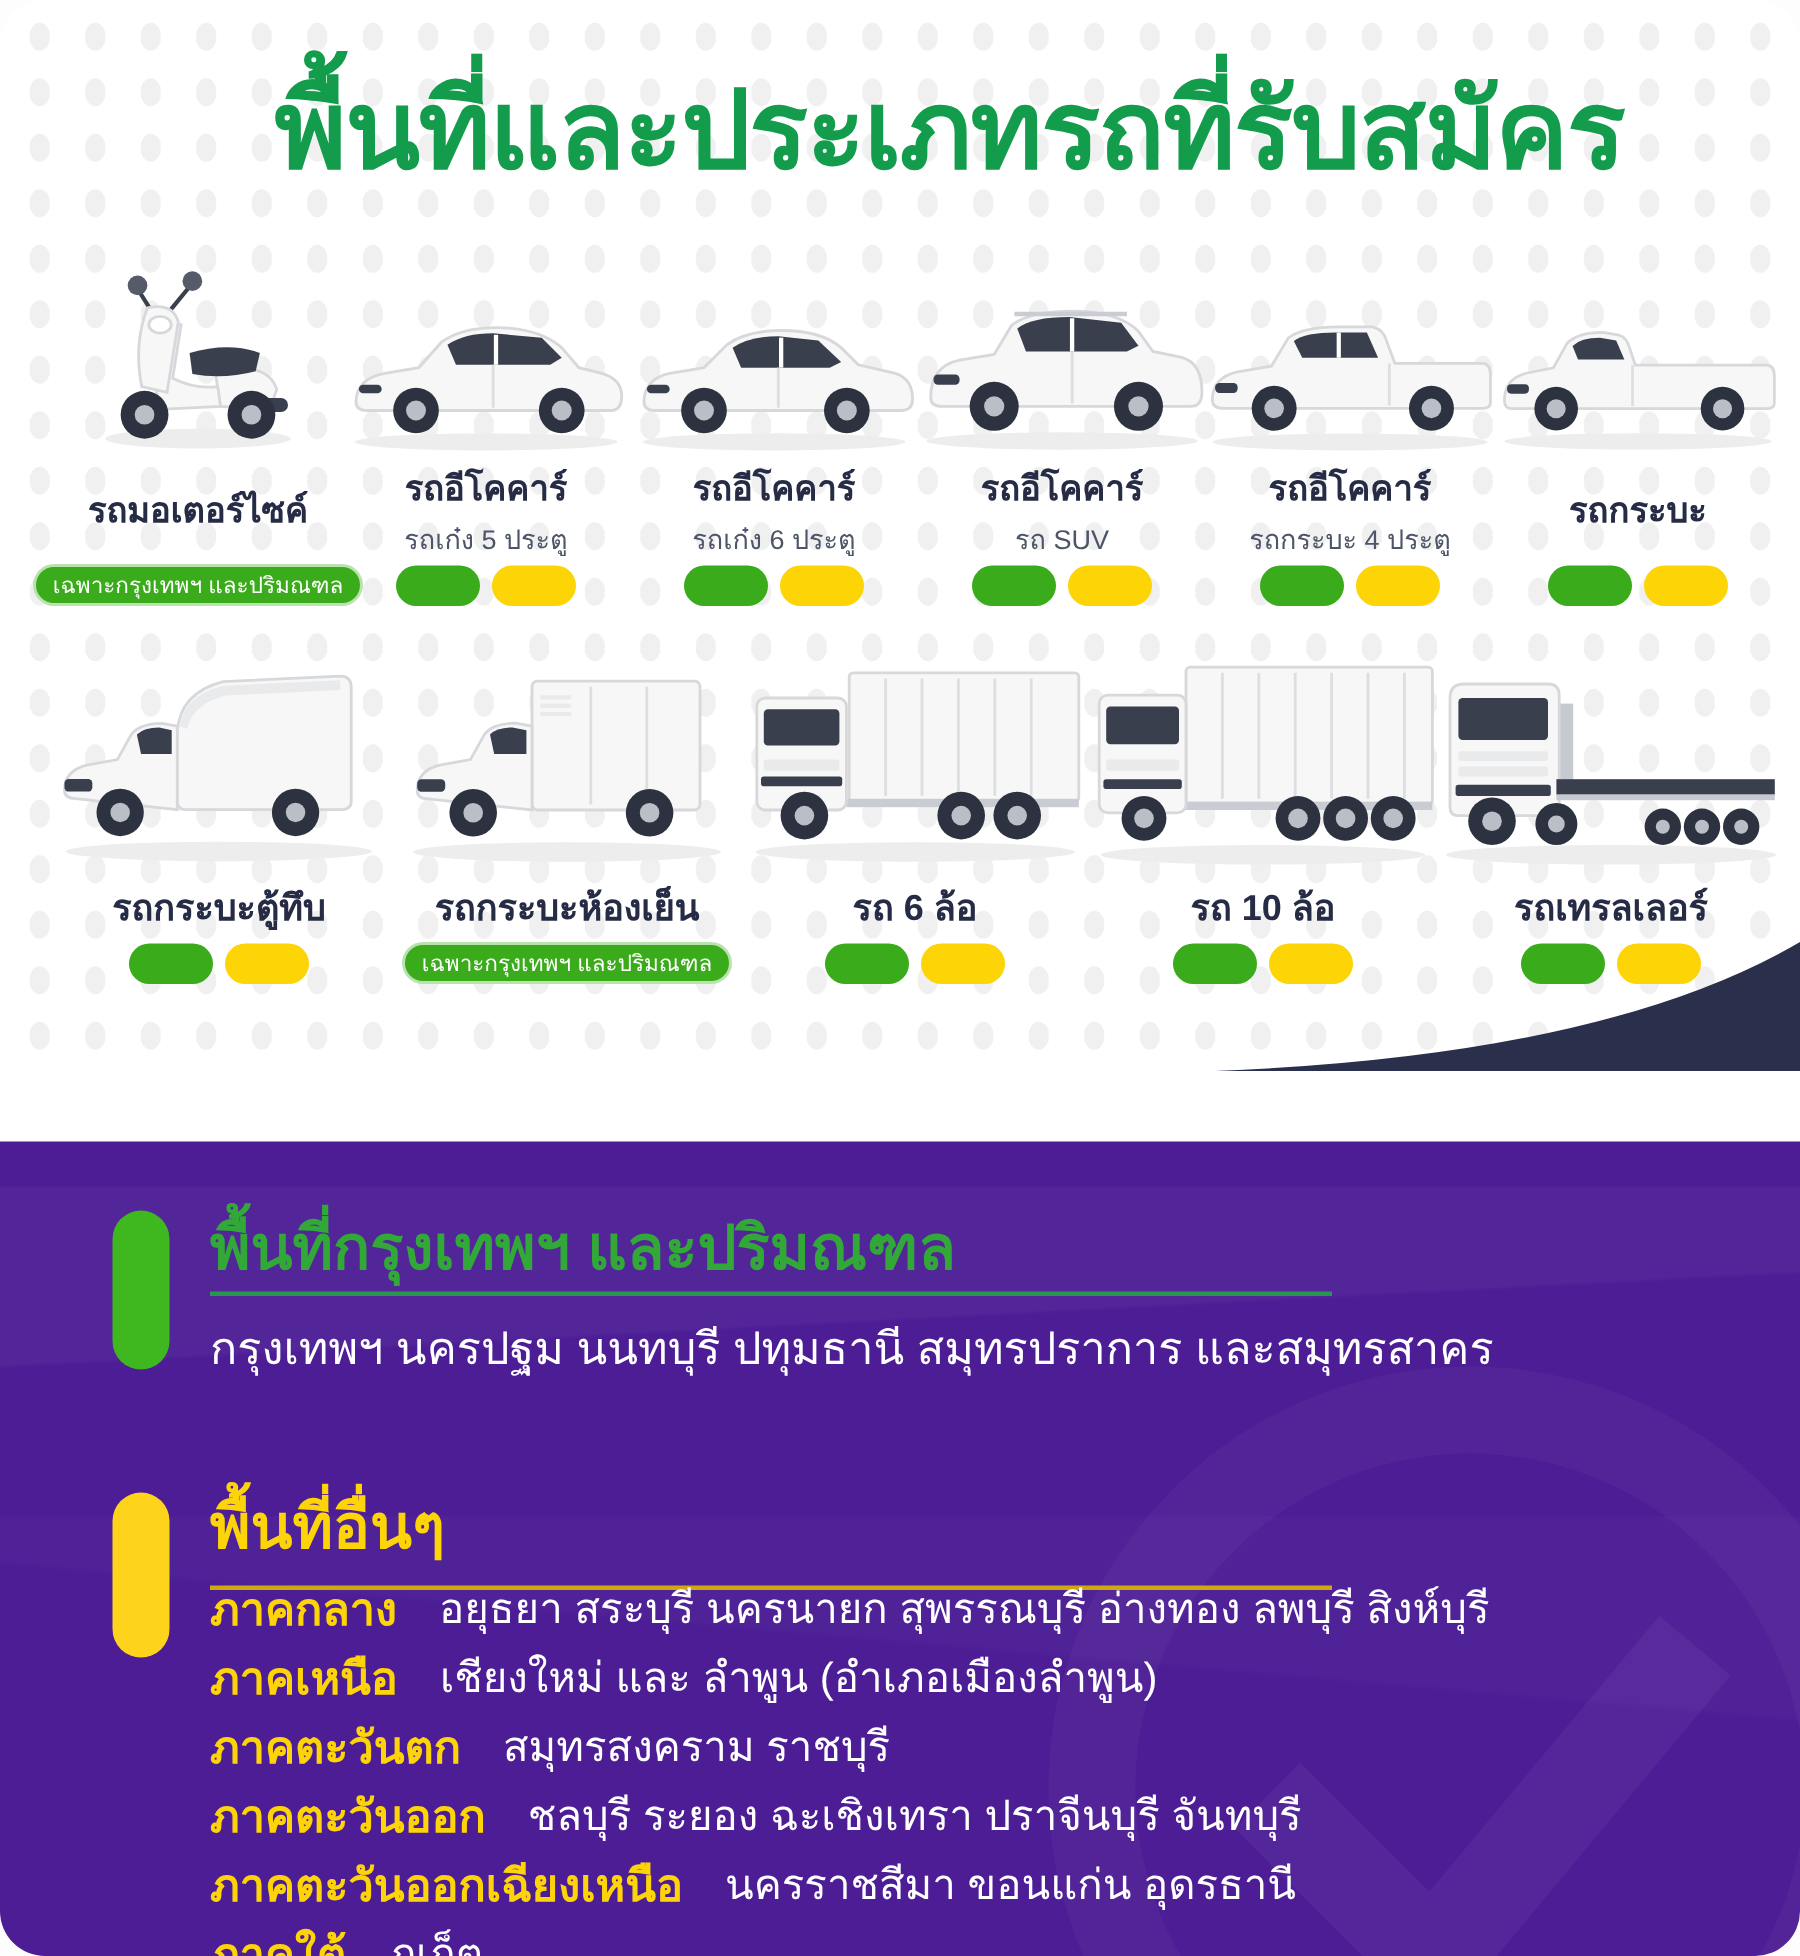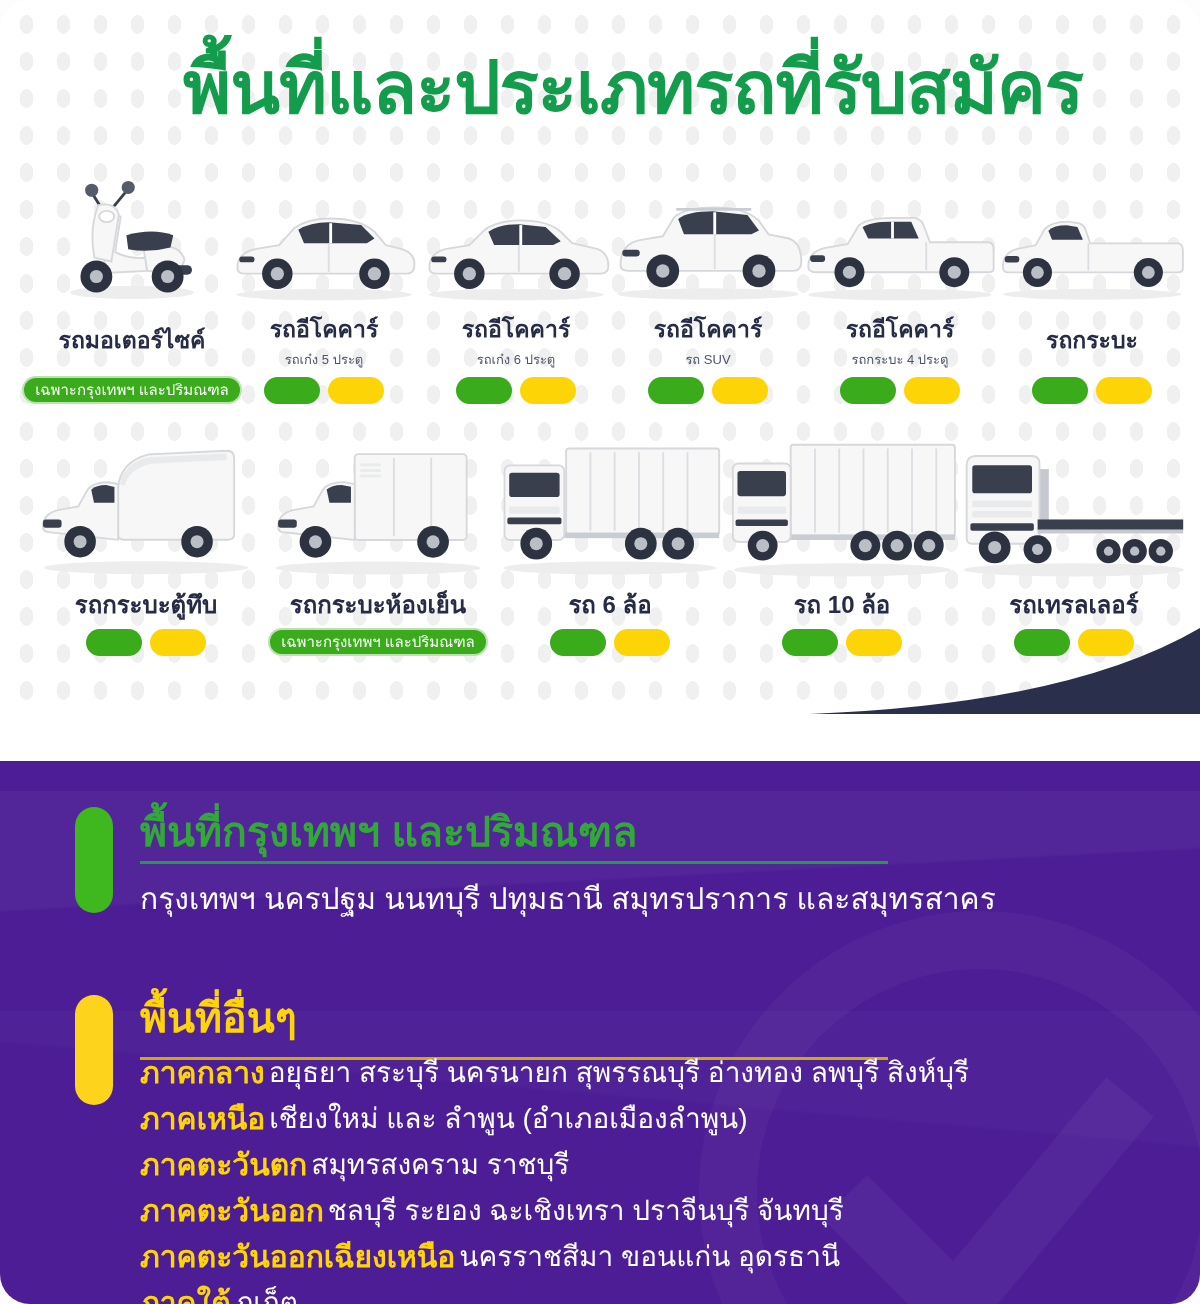--- a/index.html
+++ b/index.html
@@ -28,21 +28,21 @@
   .vcard{display:flex;flex-direction:column;align-items:center;}
   .vrow1 .vcard{width:192px;}
   .vrow2 .vcard{width:232px;}
   .imgbox{display:flex;align-items:flex-end;justify-content:center;}
   .vrow1 .imgbox{height:138px;}
   .vrow2 .imgbox{height:158px;}
   .textblock{height:60px;display:flex;flex-direction:column;align-items:center;justify-content:center;margin-top:4px;}
   .vrow2 .textblock{height:36px;}
   .vname{font-size:23px;font-weight:700;color:#262c45;white-space:nowrap;}
   .vrow2 .vname{font-size:24px;}
-  .vsub{font-size:13px;color:#4d5568;margin-top:2px;white-space:nowrap;}
+  .vsub{font-size:18px;color:#4d5568;margin-top:2px;white-space:nowrap;}
   .pills{display:flex;gap:8px;margin-top:6px;height:28px;align-items:center;}
   .pill{width:56px;height:27px;border-radius:14px;}
   .pill-green{background:#3aab1b;}
   .pill-yellow{background:#fdd405;}
   .area-badge{
     margin-top:6px;height:28px;display:flex;align-items:center;
     background:#3aab1b;color:#ffffff;font-size:15px;white-space:nowrap;
     padding:0 11px;border-radius:15px;border:2px solid rgba(255,255,255,0.65);
   }
   
@@ -61,21 +61,21 @@
   .bar-green{left:75px;top:46px;height:106px;background:#3fb71e;}
   .bar-yellow{left:75px;top:234px;height:110px;background:#fdd41b;}
   .sec-title{position:absolute;left:140px;font-size:41px;font-weight:700;white-space:nowrap;}
   .t-green{top:38px;color:#31a838;}
   .t-yellow{top:224px;color:#fdd408;}
   .sec-underline{position:absolute;left:140px;width:748px;height:3px;}
   .u-green{top:100px;background:#28964d;}
   .u-yellow{top:296px;background:#cfa90a;}
   .bkk-provinces{position:absolute;left:140px;top:114px;font-size:30px;color:#ffffff;white-space:nowrap;}
   .regions{position:absolute;left:140px;top:288px;width:1000px;}
-  .region-row{height:46px;display:flex;align-items:center;gap:4px;white-space:nowrap;}
+  .region-row{height:46px;display:flex;align-items:center;gap:28px;white-space:nowrap;}
   .region-label{font-size:30px;font-weight:700;color:#fdd408;}
   .region-prov{font-size:28px;color:#ffffff;}
   
   .veh .body{fill:#f7f7f7;stroke:#d7d8db;stroke-width:2;}
   .veh .shade{fill:#e9eaec;}
   .veh .dark-el{fill:#3a3f4e;}
   .veh .tire{fill:#2d3240;}
   .veh .hub{fill:#b9bec7;}
   .veh .shadow-el{fill:#ededee;}
   .veh .line-el{stroke:#dddee1;stroke-width:2;fill:none;}

